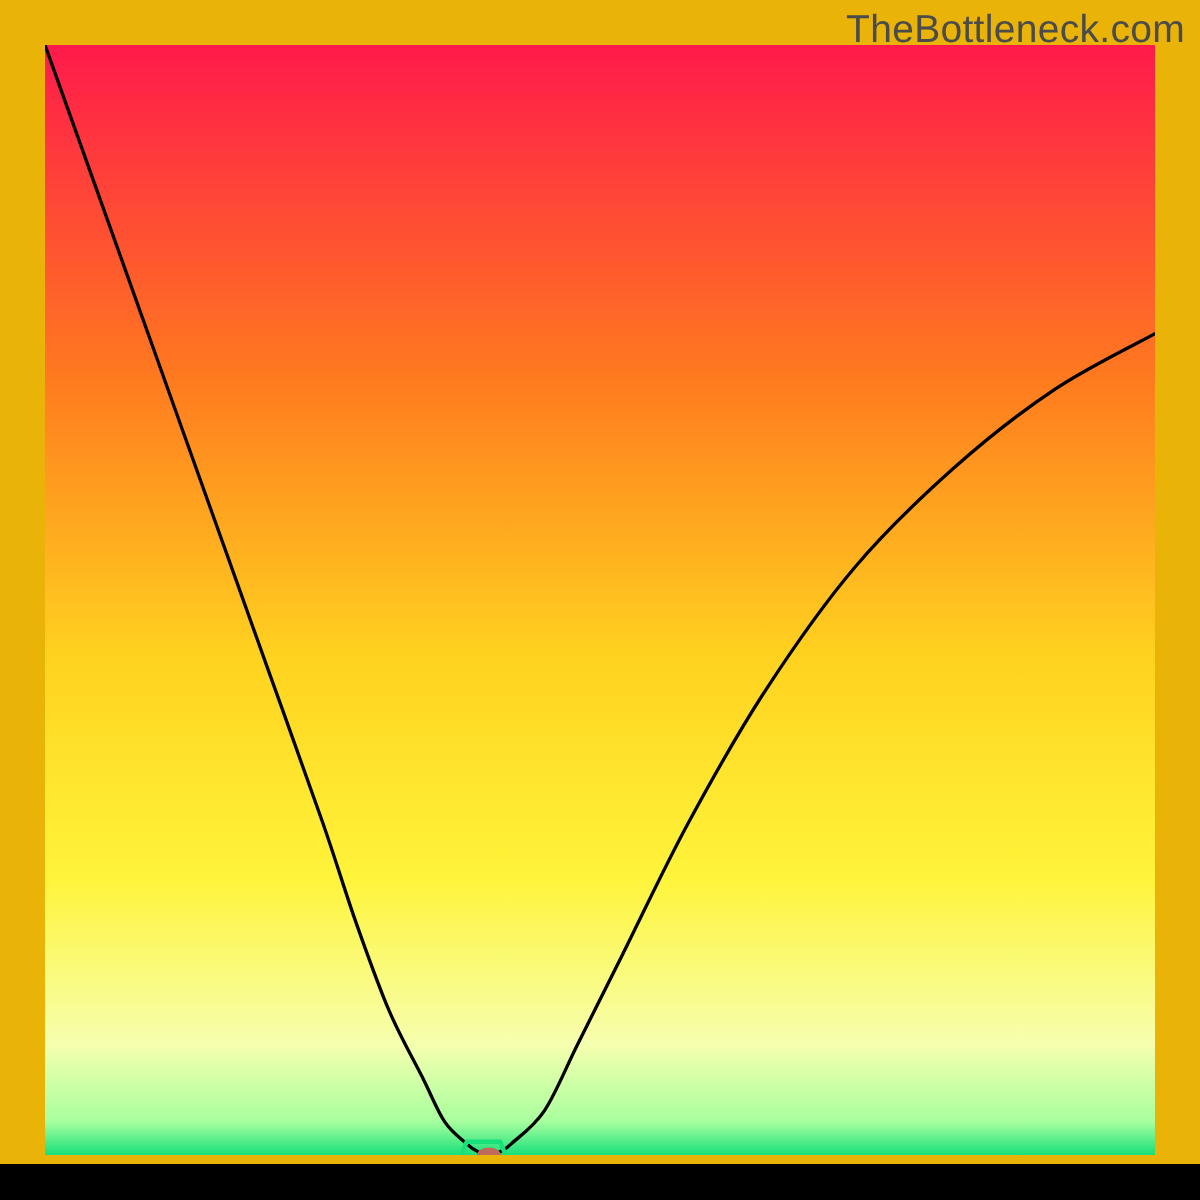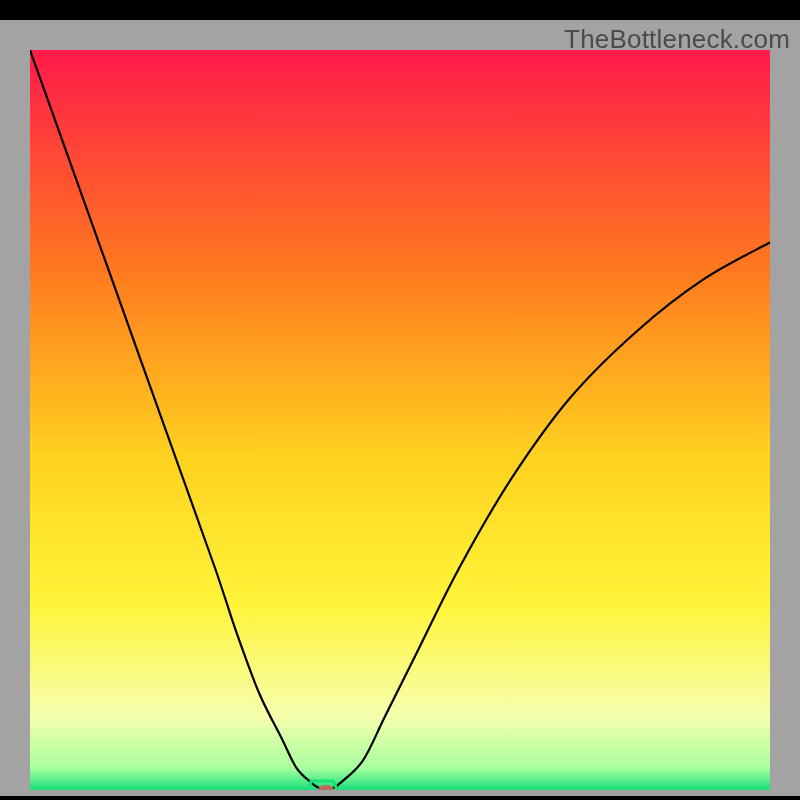--- a/index.html
+++ b/index.html
@@ -8,22 +8,21 @@
     width: 800px;
     height: 800px;
     background: #000000;
     font-family: Arial, Helvetica, sans-serif;
     overflow: hidden;
   }
   .frame {
     position: relative;
     width: 800px;
     height: 776px;
-    background: #a3a3a3;
-    margin-top: 20px;
+    background: #eab308;
   }
   .watermark {
     position: absolute;
     top: 4px;
     right: 10px;
     color: #4b4b4b;
     font-size: 26px;
     font-weight: 400;
     letter-spacing: 0.2px;
     z-index: 5;

